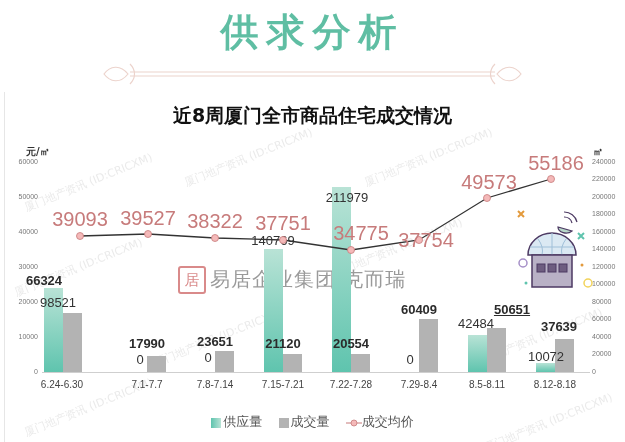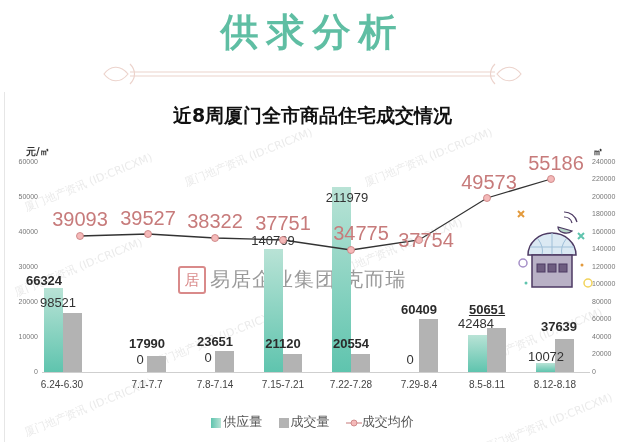--- a/index.html
+++ b/index.html
@@ -127,21 +127,21 @@
   <div class="abs val" style="left:516px;top:349px;">10072</div>
 </div>
 
 <div>
   <div class="abs val" style="left:28px;top:295px;">98521</div>
   <div class="abs val val-b" style="left:117px;top:336px;">17990</div>
   <div class="abs val val-b" style="left:185px;top:334px;">23651</div>
   <div class="abs val val-b" style="left:253px;top:336px;">21120</div>
   <div class="abs val val-b" style="left:321px;top:336px;">20554</div>
   <div class="abs val val-b" style="left:389px;top:302px;">60409</div>
-  <div class="abs val val-b" style="left:457px;top:302px;text-decoration:underline;">50651</div>
+  <div class="abs val val-b" style="left:482px;top:302px;text-decoration:underline;">50651</div>
   <div class="abs val val-b" style="left:529px;top:319px;">37639</div>
 </div>
 
 <svg class="abs" style="left:0;top:0;" width="625" height="442">
   <polyline fill="none" stroke="#333" stroke-width="1.3" points="80,236 148,234 215,238 283,240 351,250 419,240 487,198 551,179"></polyline>
   <g fill="#f4b9b9" stroke="#c77b7b" stroke-width="0.8">
     <circle cx="80" cy="236" r="3.5"></circle>
     <circle cx="148" cy="234" r="3.5"></circle>
     <circle cx="215" cy="238" r="3.5"></circle>
     <circle cx="283" cy="240" r="3.5"></circle>

